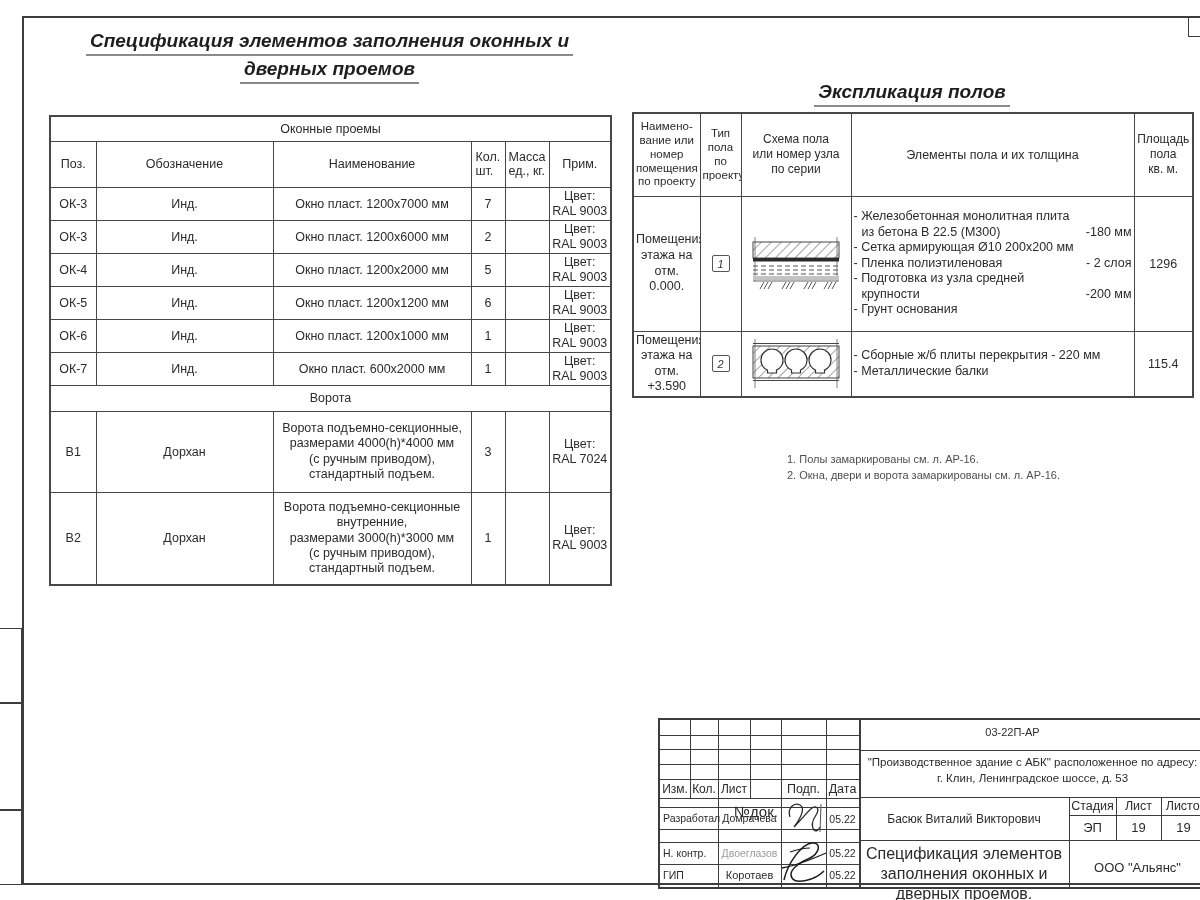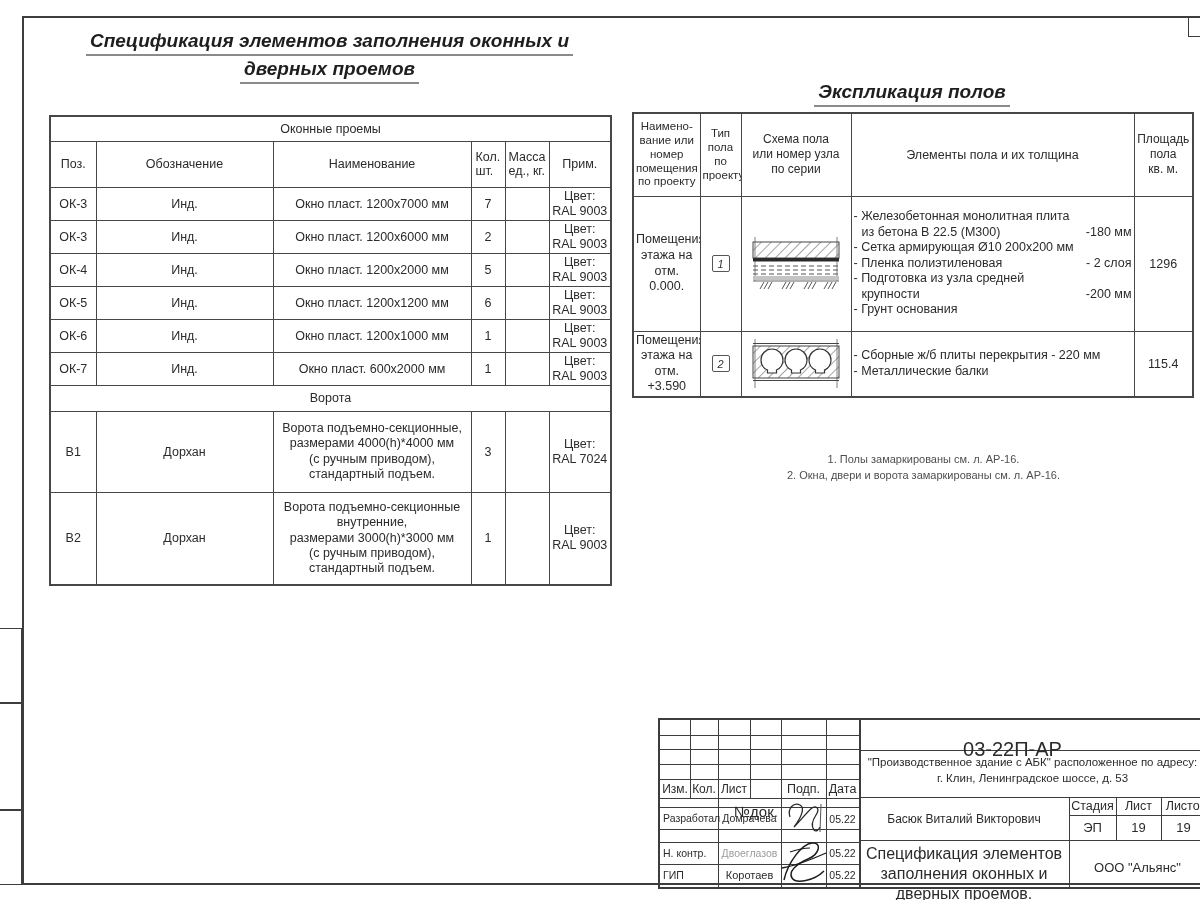--- a/index.html
+++ b/index.html
@@ -25,21 +25,21 @@
   td.room-cell{text-align:left;font-size:11px;line-height:1.25;padding-left:4px;}
   td.elem-cell{text-align:left;font-size:12.3px;padding:4px 5px 4px 7px;vertical-align:middle;}
   td.area-cell{color:#8b8b8b;font-size:13px;}
   .eline{display:flex;justify-content:space-between;line-height:1.24;}
   .eline .r{white-space:nowrap;}
   .eline.indent{padding-left:8px;}
   .marker{width:16px;height:15px;border:1.1px solid #555;border-radius:2px;margin:0 auto;
         display:flex;align-items:center;justify-content:center;
         font-size:11px;font-style:italic;color:#333;}
   
-  .notes{position:absolute;font-size:11px;color:#4f4f4f;line-height:1.45;text-align:center;}
+  .notes{position:absolute;font-size:11px;color:#4f4f4f;line-height:1.45;}
   
   .tblock{position:absolute;left:658px;top:718px;width:546px;height:167px;
         border-top:2px solid #3d3d3d;border-left:2px solid #3d3d3d;border-bottom:2px solid #3d3d3d;}
   .vl{position:absolute;width:0;border-left:1.2px solid #3d3d3d;}
   .vl.thick{border-left-width:2px;}
   .hl{position:absolute;height:0;border-top:1.2px solid #3d3d3d;}
   .tl{position:absolute;white-space:nowrap;color:#2b2b2b;}
   .tc{text-align:center;white-space:normal;}
   .gray{color:#9c9c9c;}
 </style>
@@ -353,21 +353,21 @@
     <svg class="abs" style="left:124px;top:79px;" width="42" height="38" viewBox="0 0 42 38">
       <path d="M6,18 C3,9 10,3 16,6 C22,9 16,20 10,28 C16,22 24,12 28,9 C33,6 36,10 32,16 C28,22 27,27 30,31 C32,33 35,31 36,28" fill="none" stroke="#2a2a2a" stroke-width="1.3"></path>
       <line x1="37" y1="5" x2="36" y2="33" stroke="#555" stroke-width="1"></line>
     </svg>
     <svg class="abs" style="left:116px;top:118px;" width="54" height="48" viewBox="0 0 54 48">
       <path d="M8,42 C12,24 26,6 36,5 C46,4 44,16 32,21 C20,26 12,34 16,40 C20,46 38,43 48,33" fill="none" stroke="#1d1d1d" stroke-width="1.5"></path>
       <path d="M6,30 C18,28 32,23 50,15" fill="none" stroke="#1d1d1d" stroke-width="1.3"></path>
       <path d="M14,14 C20,12 28,10 34,10" fill="none" stroke="#1d1d1d" stroke-width="1.2"></path>
     </svg>
 
-    <div class="tl tc" style="left:199px;width:307px;top:18px;font-size:20px;text-align:center;">03-22П-АР</div>
+    <div class="tl tc" style="left:199px;width:307px;top:6px;font-size:11px;text-align:center;">03-22П-АР</div>
     <div class="tl tc" style="left:202px;width:341px;top:35px;font-size:11.5px;line-height:1.35;">
       <div>"Производственное здание с АБК" расположенное по адресу:</div>
       <div>г. Клин, Ленинградское шоссе, д. 53</div>
     </div>
     <div class="tl tc" style="left:199px;width:210px;top:92px;font-size:12px;">Басюк Виталий Викторович</div>
     <div class="tl tc" style="left:409px;width:47px;top:79px;font-size:12.5px;">Стадия</div>
     <div class="tl tc" style="left:456px;width:45px;top:79px;font-size:12.5px;">Лист</div>
     <div class="tl tc" style="left:501px;width:50px;top:79px;font-size:12.5px;">Листов</div>
     <div class="tl tc" style="left:409px;width:47px;top:100px;font-size:13px;">ЭП</div>
     <div class="tl tc" style="left:456px;width:45px;top:100px;font-size:13px;">19</div>

